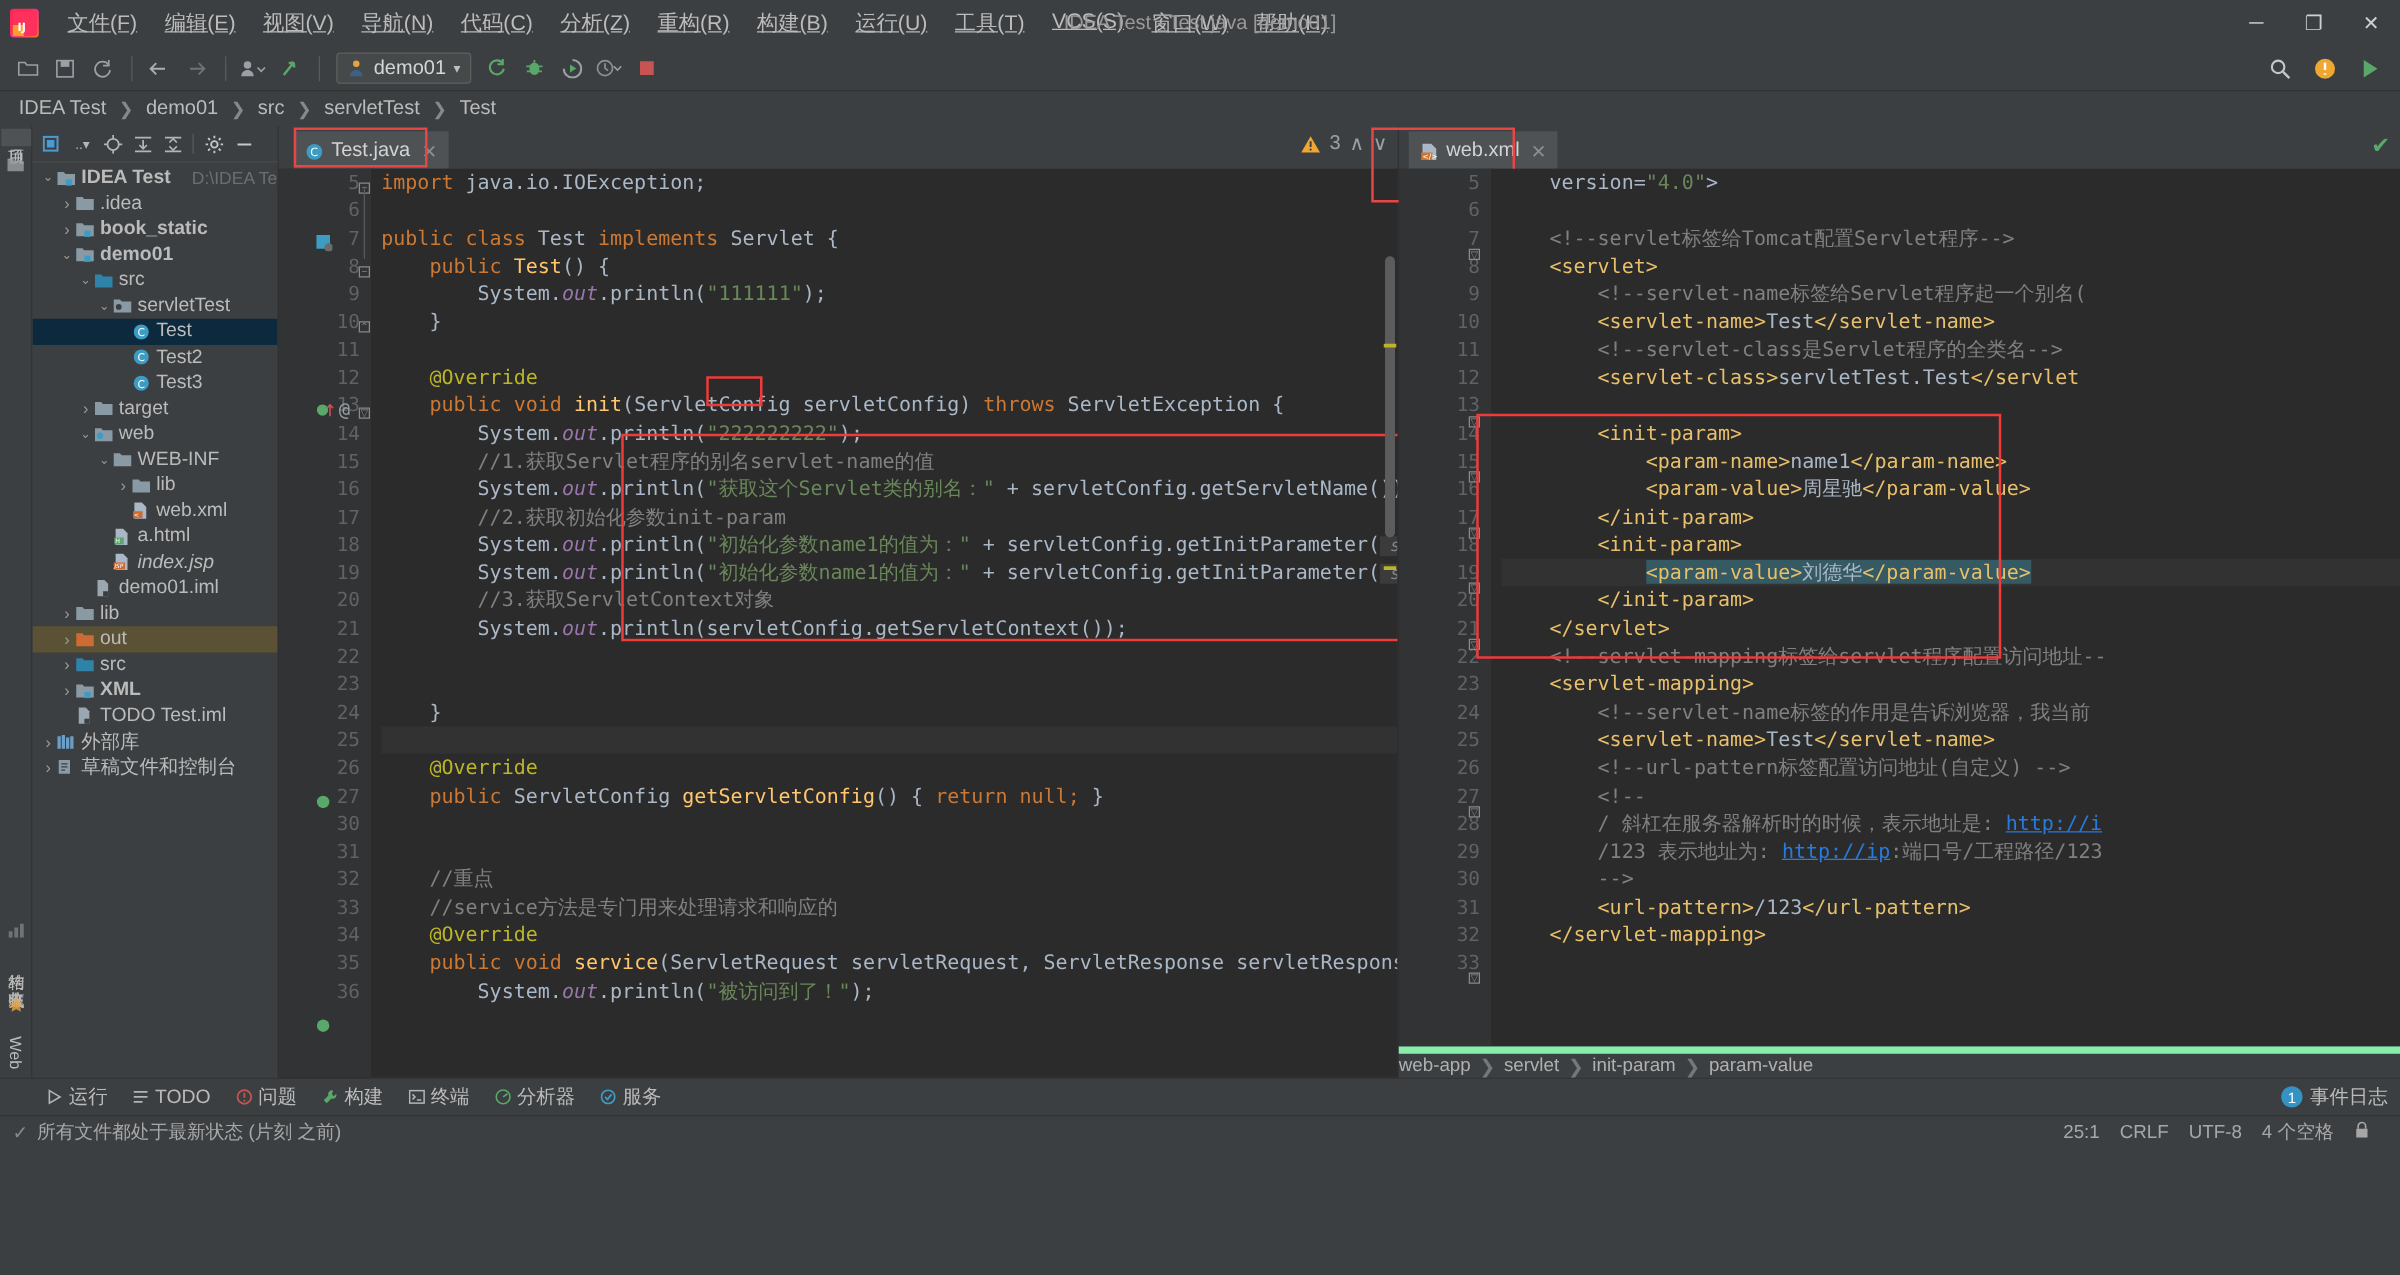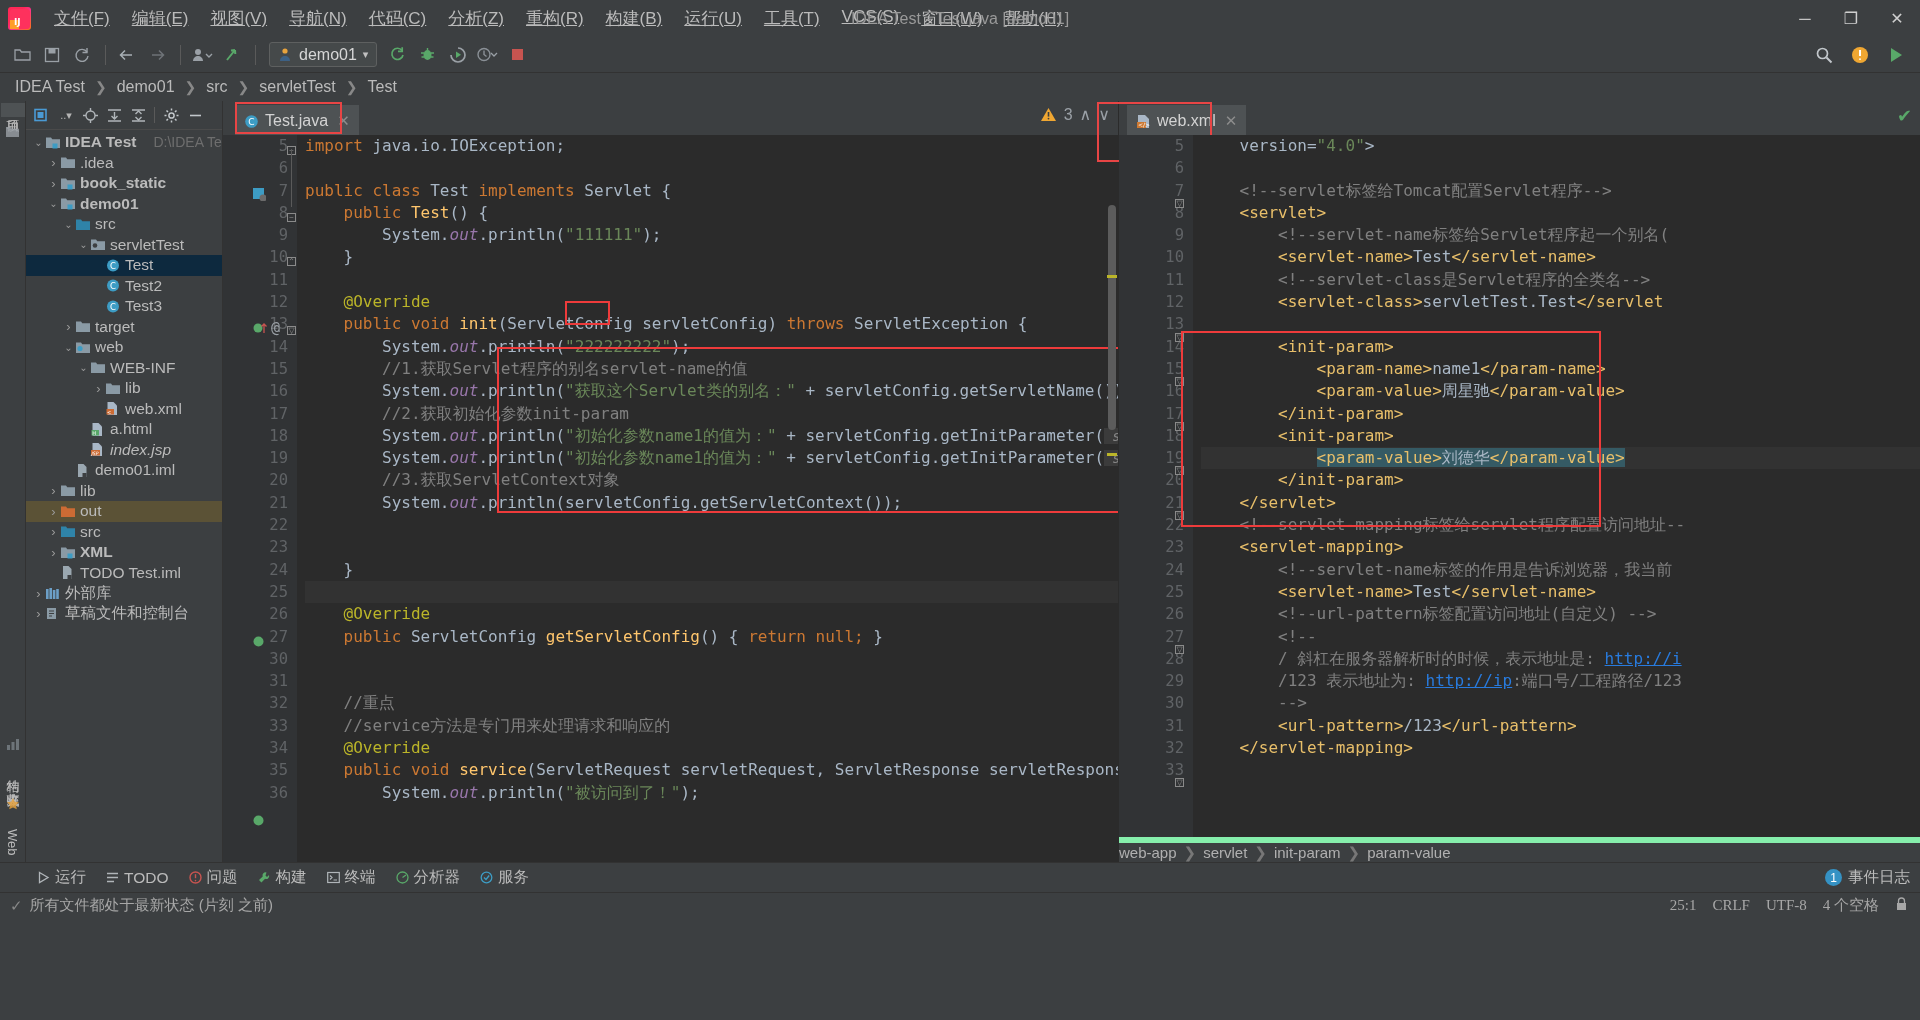--- a/index.html
+++ b/index.html
@@ -137,21 +137,21 @@
   #bottombar{height:30px;background:#3c3f41;display:flex;align-items:center;
      padding-left:28px;gap:2px;border-top:1px solid #323232;}
   .bbtn{display:flex;align-items:center;gap:5px;padding:3px 9px;font-size:15.5px;color:#bbbbbb;}
   #bottombar-right{margin-left:auto;display:flex;align-items:center;gap:6px;padding-right:10px;}
   .badge{background:#3592c4;color:#fff;border-radius:50%;width:17px;height:17px;
      display:flex;align-items:center;justify-content:center;font-size:12px;}
 
   
   #statusbar{height:26px;background:#3c3f41;display:flex;align-items:center;
      padding-left:10px;font-size:15px;color:#a7a7a7;border-top:1px solid #323232;}
-  #status-right{margin-left:auto;display:flex;align-items:center;gap:16px;padding-right:12px;font-family:Liberation Serif, serif;}
+  #status-right{margin-left:auto;display:flex;align-items:center;gap:16px;padding-right:24px;}
 </style>
 </head>
 <body>
 
 <div id="menubar">
   <div id="logo">
     <svg width="20" height="20" viewBox="0 0 20 20">
         <rect x="0" y="0" width="20" height="20" rx="3" fill="#fe315d"></rect>
         <rect x="0" y="11" width="9" height="9" fill="#ff9d28"></rect>
         <text x="4" y="16" font-size="9" fill="#fff" font-family="DejaVu Sans">IJ</text>

